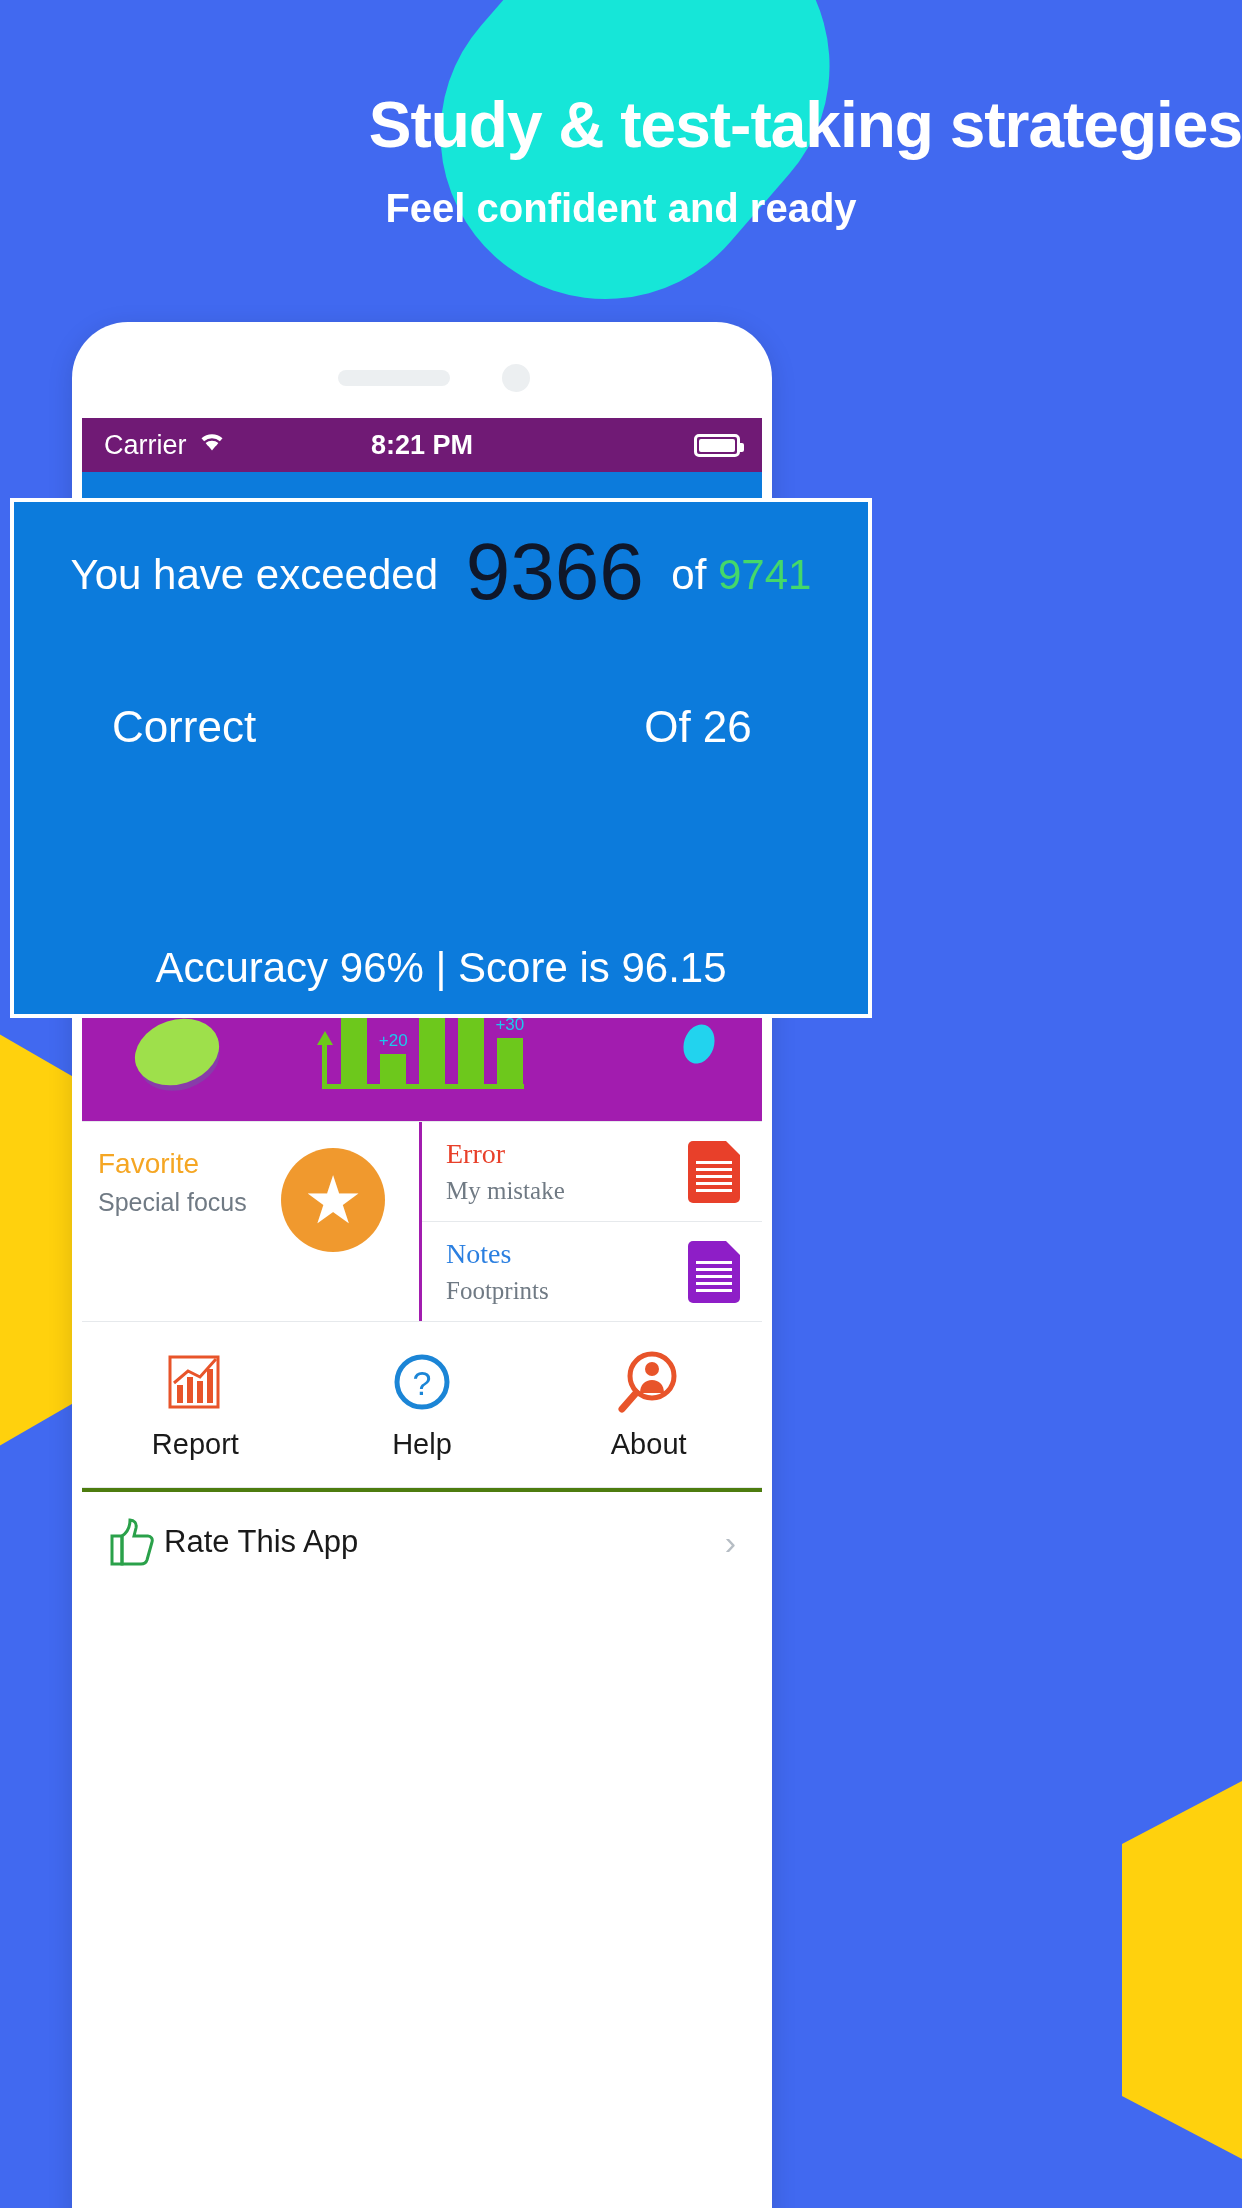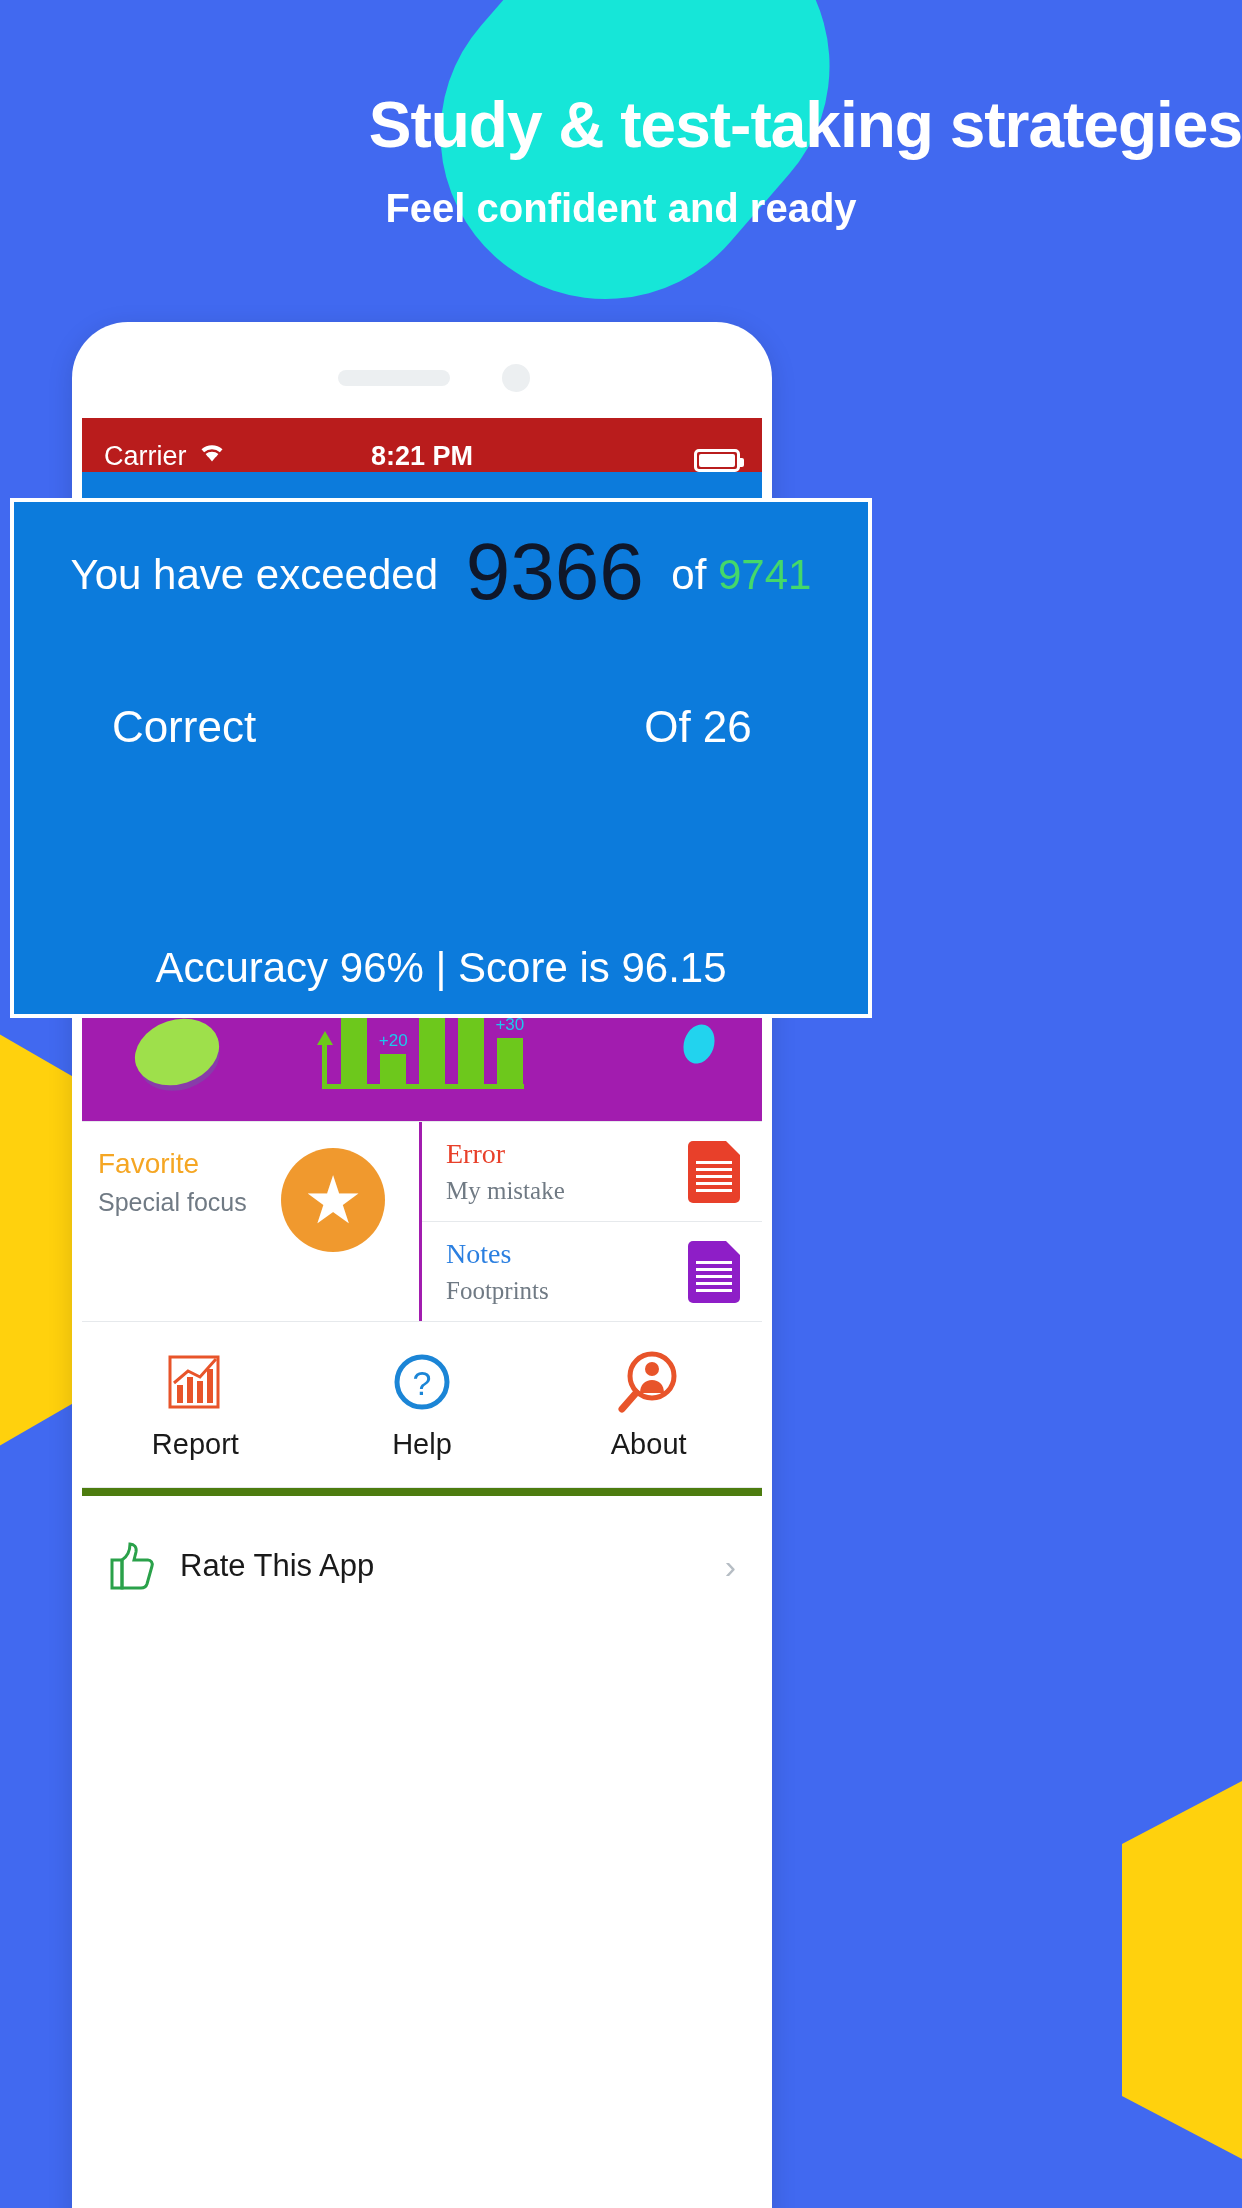--- a/index.html
+++ b/index.html
@@ -79,22 +79,22 @@
   }
   .phone-screen {
     position:absolute; left:10px; top:96px;
     width:680px; height:1804px;
     background:#ffffff;
     overflow:hidden;
   }
 
   
   .statusbar {
-    height:54px; background:#b91c1c;
-    display:flex; align-items:flex-end;
+    height:54px; background:#701a75;
+    display:flex; align-items:center;
     color:#fff; font-size:27px;
     padding:0 22px;
     position:relative;
   }
   .sb-left { display:flex; align-items:center; gap:10px; }
   .sb-time {
     position:absolute; left:0; width:100%;
     text-align:center; font-size:27px; font-weight:bold;
   }
   .sb-right { margin-left:auto; z-index:2; }
@@ -222,23 +222,23 @@
   .toolbar{
     display:flex; border-bottom:1px solid #e6e9ec;
     padding:22px 0 26px;
   }
   .tb-item{ flex:1; text-align:center; }
   .tb-ico{ height:76px; display:flex; align-items:center; justify-content:center; }
   .tb-lbl{ font-size:29px; color:#1a1a1a; margin-top:8px; }
 
   
   .rate-row{
-    display:flex; align-items:center; gap:20px;
-    padding:40px 26px;
-    border-top:8px solid #4d7c0f;
+    display:flex; align-items:center; gap:4px;
+    padding:20px 26px;
+    border-top:4px solid #4d7c0f;
   }
   .rate-lbl{ font-size:31px; color:#1a1a1a; flex:1; }
   .chev{ color:#b6bdc4; font-size:34px; }
 
   
   .overlay{
     position:absolute;
     left:10px; top:498px;
     width:862px; height:520px;
     background:#0c7bdc;

